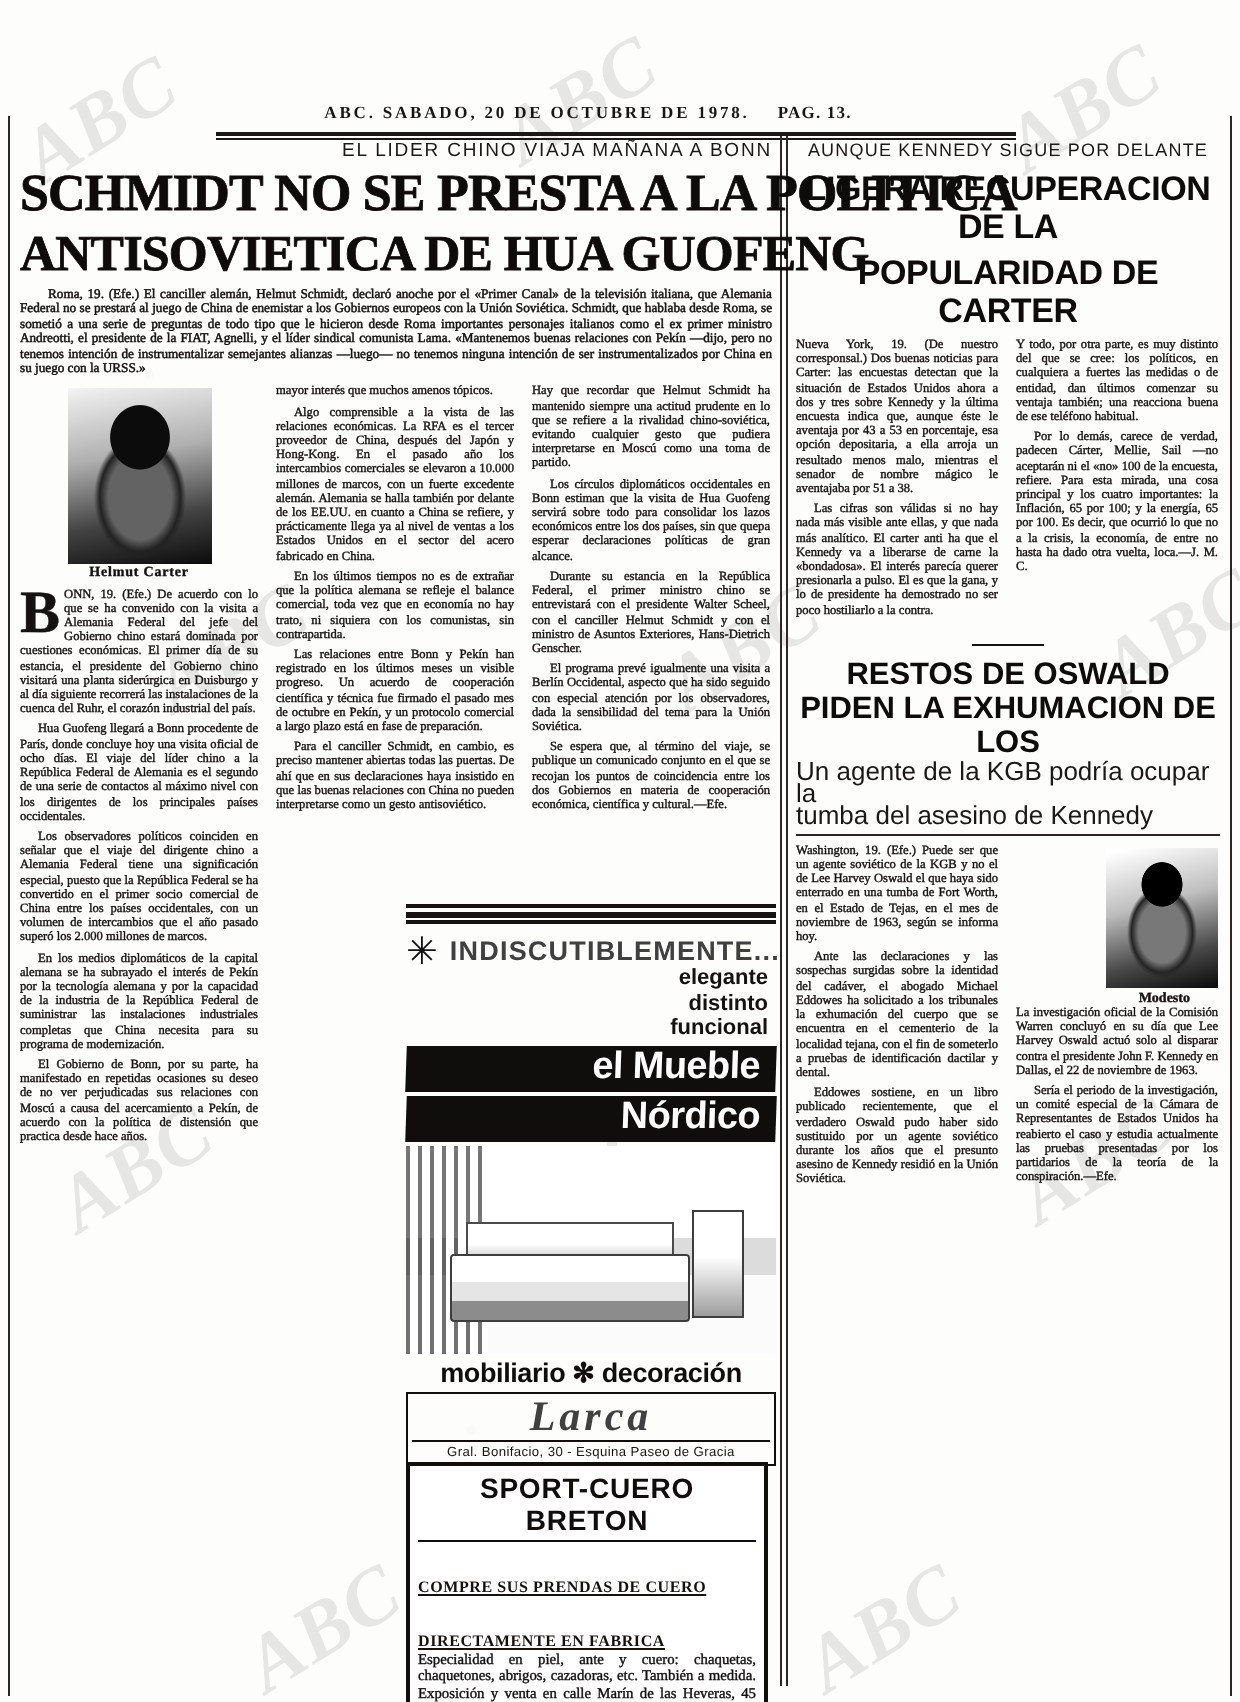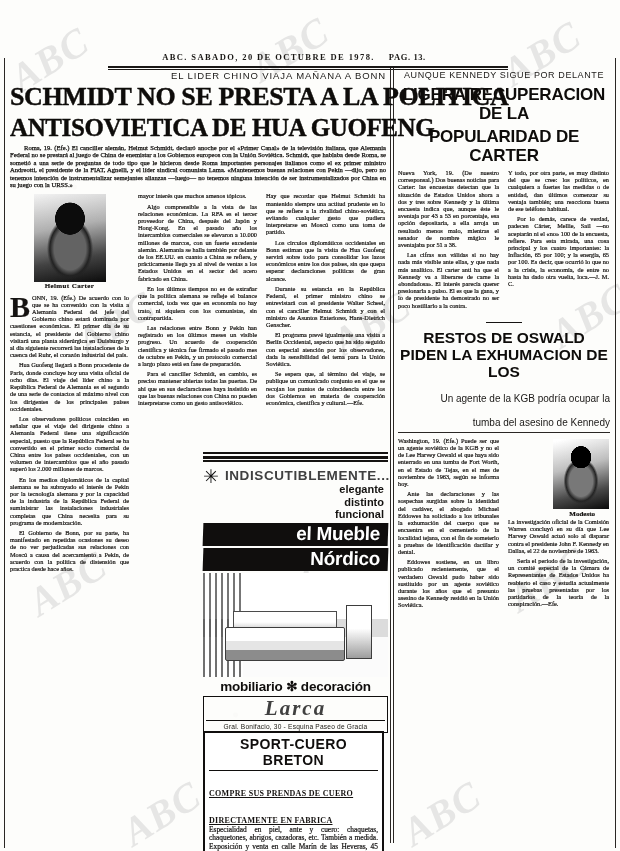--- a/index.html
+++ b/index.html
@@ -352,26 +352,26 @@
 
   .r-headline2 {
     text-align: center;
     font-family: "Liberation Sans", sans-serif;
     font-weight: 700;
     font-size: 15.5px;
     line-height: 17px;
     color: #0e0c0a;
   }
   .r-sub2 {
-    text-align: right;
-    font-family: "Liberation Sans", sans-serif;
-    font-size: 10px;
+    text-align: left;
+    font-family: "Liberation Sans", sans-serif;
+    font-size: 13px;
     line-height: 11px;
     color: #1b1917;
-    margin-top: 13px;
+    margin-top: 0;
   }
   .oswald-photo {
     float: right;
     width: 56px; height: 70px;
     margin: 2px 0 2px 5px;
     background:
       radial-gradient(ellipse 30% 26% at 50% 26%, #232120 0 60%, transparent 62%),
       radial-gradient(ellipse 38% 40% at 50% 60%, #7d7a76 0 55%, #403e3b 72%, transparent 82%),
       linear-gradient(165deg, #e2dfda 0%, #b0aca6 40%, #5b5854 74%, #2d2b29 100%);
     filter: grayscale(1) contrast(1.4);

